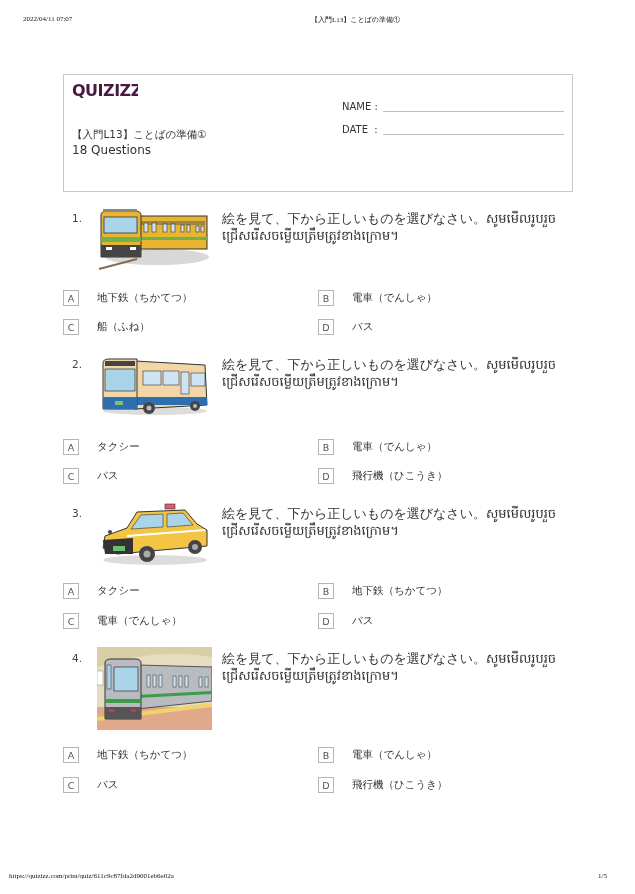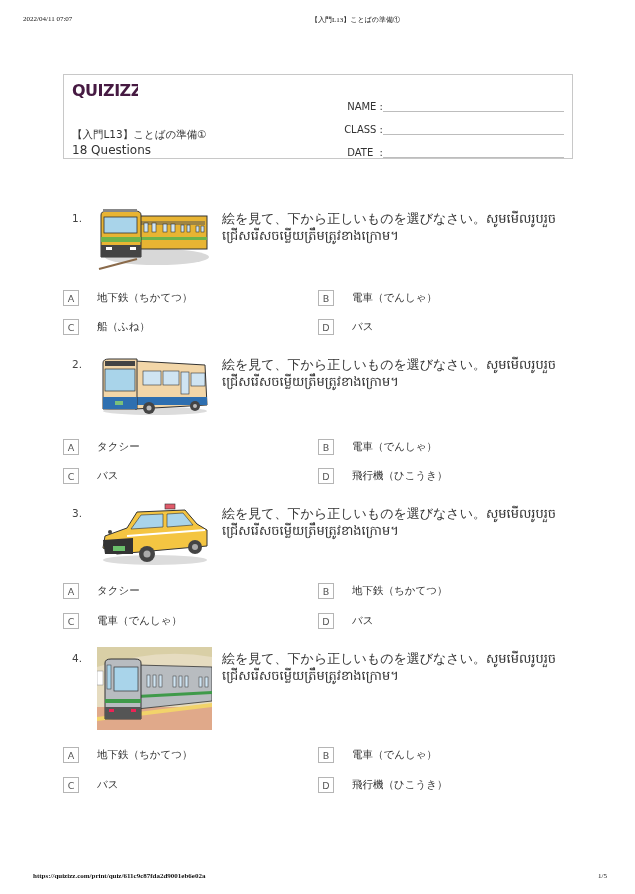--- a/index.html
+++ b/index.html
@@ -7,44 +7,44 @@
     body { position: relative; font-family: "DejaVu Sans", sans-serif; color: #333; }
 
     .print-header, .print-footer {
       position: absolute; left: 0; width: 635px;
       font-family: "Liberation Serif", serif; font-size: 7px; color: #111;
     }
     .print-header { top: 15px; }
     .print-footer { top: 872px; }
     .ph-date { position: absolute; left: 23px; }
     .ph-title { position: absolute; left: 311px; }
-    .pf-url { position: absolute; left: 33px; font-weight: bold; }
+    .pf-url { position: absolute; left: 9px; }
     .pf-page { position: absolute; left: 598px; }
 
     .header-box {
-      position: absolute; left: 63px; top: 74px; width: 510px; height: 85px;
+      position: absolute; left: 63px; top: 74px; width: 510px; height: 118px;
       border: 1px solid #c8c8c8;
     }
     .logo {
       position: absolute; left: 8px; top: 6px;
       font-family: "DejaVu Sans", sans-serif; font-weight: bold; font-size: 17px;
       color: #461a42; letter-spacing: -0.5px;
     }
     .quiz-title {
       position: absolute; left: 8px; top: 53px; font-size: 10.5px; color: #333;
     }
     .quiz-count {
       position: absolute; left: 8px; top: 68px; font-size: 12px; color: #333;
     }
     .fields { position: absolute; left: 278px; top: 14px; width: 222px; }
     .field-row {
       display: flex; align-items: flex-end; height: 23px;
       font-size: 10px; color: #333;
     }
-    .field-label { width: 41px; white-space: pre; text-align: right; }
+    .field-label { width: 41px; white-space: pre; }
     .field-line { flex: 1; border-bottom: 1px solid #bdbdbd; height: 14px; }
 
     .question { position: absolute; left: 63px; width: 510px; }
     .q-num { position: absolute; left: 9px; top: 5px; font-size: 10.5px; color: #444; }
     .q-img { position: absolute; left: 34px; top: 0; width: 115px; height: 62px; }
     .q-text {
       position: absolute; left: 159px; top: 3px; width: 345px;
       font-size: 13px; line-height: 17px; color: #333;
     }
     .option { position: absolute; display: flex; align-items: center; font-size: 10.5px; color: #333; }
@@ -68,24 +68,20 @@
   <div class="logo">
     <svg width="66" height="18" viewBox="0 0 66 18">
       <text x="0" y="15" font-family="DejaVu Sans, sans-serif" font-weight="bold" font-size="16" fill="#461a42" letter-spacing="-0.5">QUIZIZZ</text>
     </svg>
   </div>
   <div class="quiz-title">【入門L13】ことばの準備①</div>
   <div class="quiz-count">18 Questions</div>
   <div class="fields">
     <div class="field-row">
       <span class="field-label">NAME :</span>
-      <span class="field-line"></span>
-    </div>
-    <div class="field-row">
-      <span class="field-label">CLASS :</span>
       <span class="field-line"></span>
     </div>
     <div class="field-row">
       <span class="field-label">DATE  :</span>
       <span class="field-line"></span>
     </div>
   </div>
 </div>
 
 <div class="question" style="top:207px;">

